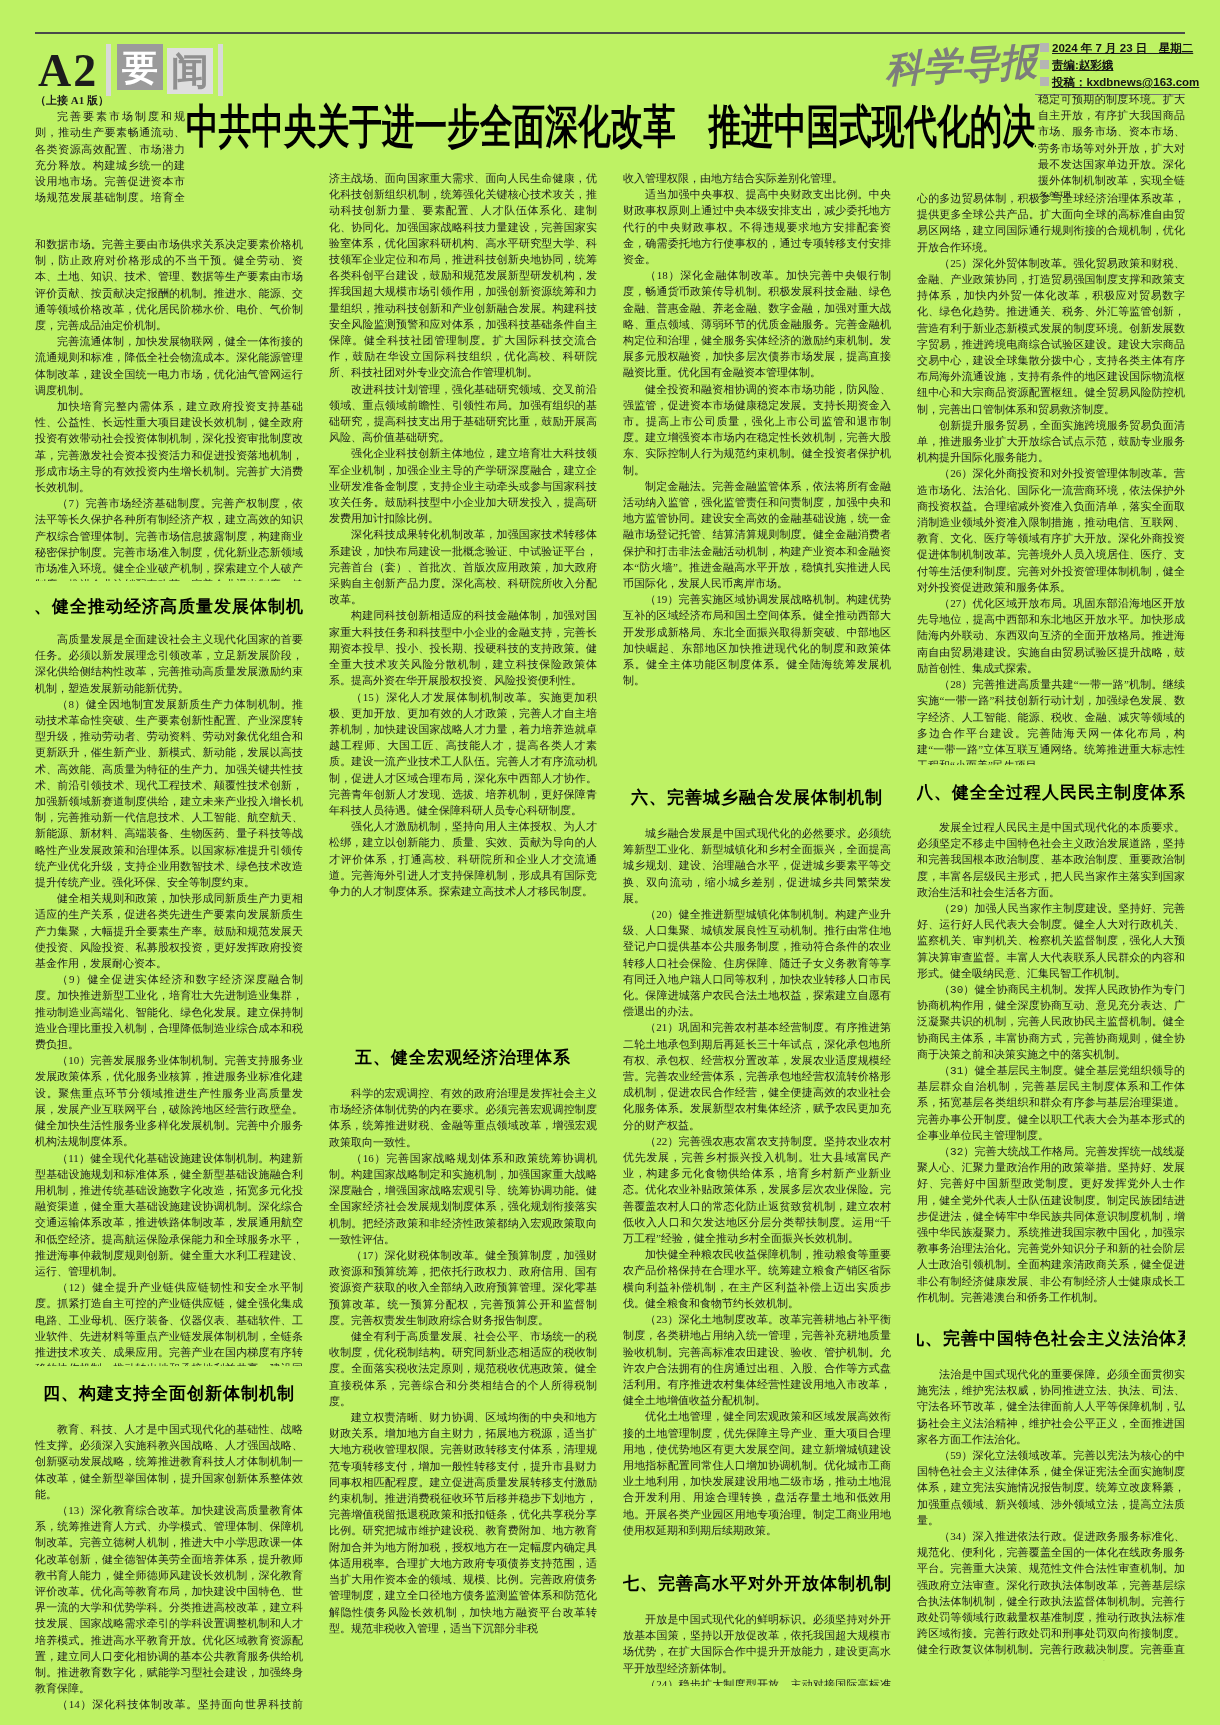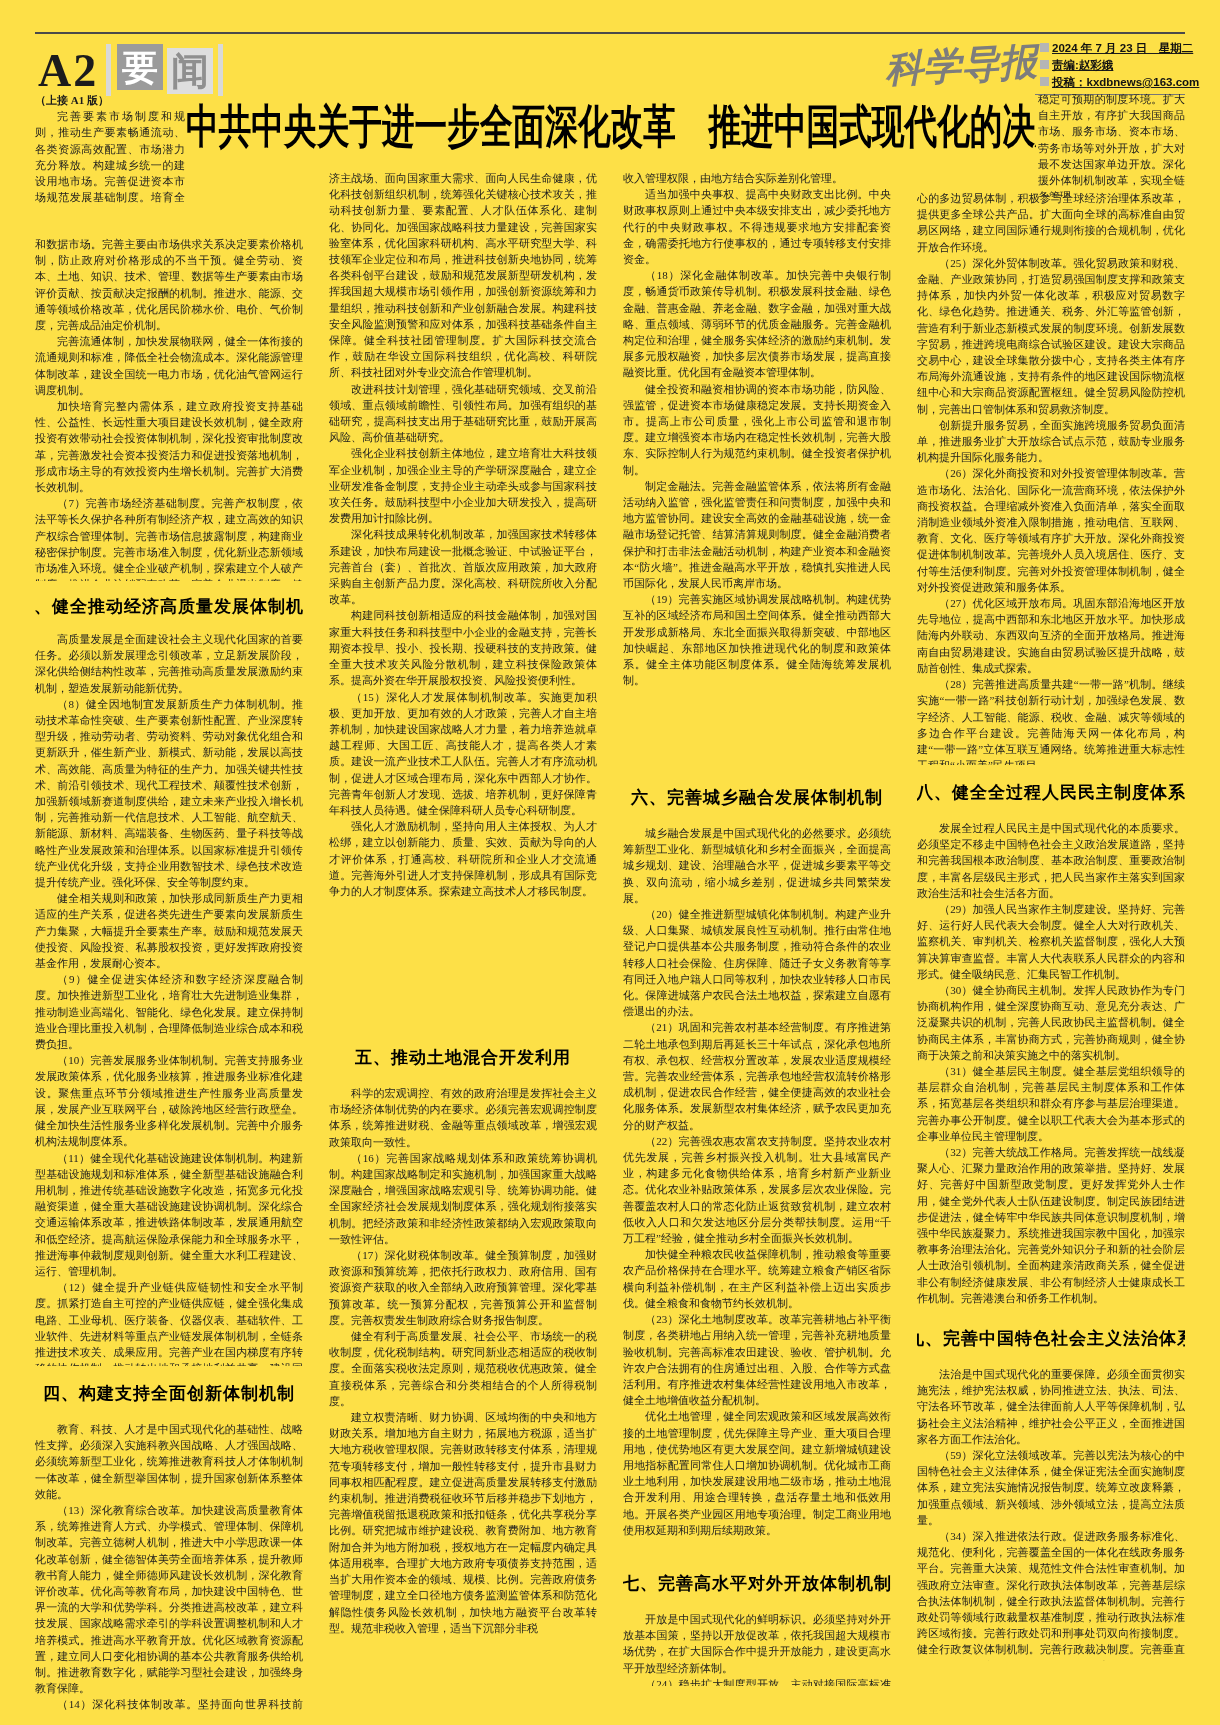--- a/index.html
+++ b/index.html
@@ -1,16 +1,16 @@
 <!DOCTYPE html>
 <html><head>
 <meta charset="utf-8">
 <style>
   html,body{margin:0;padding:0;background:#fff;}
-  #page{position:relative;width:1220px;height:1725px;background:#fde047;overflow:hidden;
+  #page{position:relative;width:1220px;height:1725px;background:#bef264;overflow:hidden;
         font-family:"Liberation Serif","DejaVu Serif",serif;color:#1c1c1c;}
   
   #toprule{position:absolute;left:35px;top:32px;width:1150px;height:2px;background:#4a4a4a;}
   #edition{position:absolute;left:38px;top:44px;font-size:46px;font-weight:bold;font-family:"Liberation Serif",serif;letter-spacing:2px;}
   .vbar{position:absolute;top:44px;width:5px;height:52px;background:#d9d9d9;}
   #vbar1{left:106px;} #vbar2{left:218px;}
   #secbox1{position:absolute;left:117px;top:44px;width:46px;height:46px;background:#9b9b9b;color:#fff;
            font-size:36px;font-weight:bold;text-align:center;line-height:48px;font-family:"Liberation Sans",sans-serif;}
   #secbox2{position:absolute;left:167px;top:48px;width:46px;height:46px;background:#dedede;color:#8f8f8f;
            font-size:38px;font-weight:bold;text-align:center;line-height:46px;font-family:"Liberation Sans",sans-serif;}
@@ -84,36 +84,36 @@
           <p class="para">高质量发展是全面建设社会主义现代化国家的首要任务。必须以新发展理念引领改革，立足新发展阶段，深化供给侧结构性改革，完善推动高质量发展激励约束机制，塑造发展新动能新优势。</p>
           <p class="para">（8）健全因地制宜发展新质生产力体制机制。推动技术革命性突破、生产要素创新性配置、产业深度转型升级，推动劳动者、劳动资料、劳动对象优化组合和更新跃升，催生新产业、新模式、新动能，发展以高技术、高效能、高质量为特征的生产力。加强关键共性技术、前沿引领技术、现代工程技术、颠覆性技术创新，加强新领域新赛道制度供给，建立未来产业投入增长机制，完善推动新一代信息技术、人工智能、航空航天、新能源、新材料、高端装备、生物医药、量子科技等战略性产业发展政策和治理体系。以国家标准提升引领传统产业优化升级，支持企业用数智技术、绿色技术改造提升传统产业。强化环保、安全等制度约束。</p>
           <p class="para">健全相关规则和政策，加快形成同新质生产力更相适应的生产关系，促进各类先进生产要素向发展新质生产力集聚，大幅提升全要素生产率。鼓励和规范发展天使投资、风险投资、私募股权投资，更好发挥政府投资基金作用，发展耐心资本。</p>
           <p class="para">（9）健全促进实体经济和数字经济深度融合制度。加快推进新型工业化，培育壮大先进制造业集群，推动制造业高端化、智能化、绿色化发展。建立保持制造业合理比重投入机制，合理降低制造业综合成本和税费负担。</p>
           <p class="para">（10）完善发展服务业体制机制。完善支持服务业发展政策体系，优化服务业核算，推进服务业标准化建设。聚焦重点环节分领域推进生产性服务业高质量发展，发展产业互联网平台，破除跨地区经营行政壁垒。健全加快生活性服务业多样化发展机制。完善中介服务机构法规制度体系。</p>
           <p class="para">（11）健全现代化基础设施建设体制机制。构建新型基础设施规划和标准体系，健全新型基础设施融合利用机制，推进传统基础设施数字化改造，拓宽多元化投融资渠道，健全重大基础设施建设协调机制。深化综合交通运输体系改革，推进铁路体制改革，发展通用航空和低空经济。提高航运保险承保能力和全球服务水平，推进海事仲裁制度规则创新。健全重大水利工程建设、运行、管理机制。</p>
           <p class="para">（12）健全提升产业链供应链韧性和安全水平制度。抓紧打造自主可控的产业链供应链，健全强化集成电路、工业母机、医疗装备、仪器仪表、基础软件、工业软件、先进材料等重点产业链发展体制机制，全链条推进技术攻关、成果应用。完善产业在国内梯度有序转移的协作机制，推动转出地和承接地利益共享。建设国家战略腹地和关键产业备份。加快完善国家储备体系，完善战略性矿产资源探产供储销统筹和衔接体系。</p>
         </div>
         <div class="sec-h" style="height: 55px;">四、构建支持全面创新体制机制</div>
         <div class="seg" style="height: 296px;">
-          <p class="para">教育、科技、人才是中国式现代化的基础性、战略性支撑。必须深入实施科教兴国战略、人才强国战略、必须统筹新型工业化，统筹推进教育科技人才体制机制一体改革，健全新型举国体制，提升国家创新体系整体效能。</p>
+          <p class="para">教育、科技、人才是中国式现代化的基础性、战略性支撑。必须深入实施科教兴国战略、人才强国战略、创新驱动发展战略，统筹推进教育科技人才体制机制一体改革，健全新型举国体制，提升国家创新体系整体效能。</p>
           <p class="para">（13）深化教育综合改革。加快建设高质量教育体系，统筹推进育人方式、办学模式、管理体制、保障机制改革。完善立德树人机制，推进大中小学思政课一体化改革创新，健全德智体美劳全面培养体系，提升教师教书育人能力，健全师德师风建设长效机制，深化教育评价改革。优化高等教育布局，加快建设中国特色、世界一流的大学和优势学科。分类推进高校改革，建立科技发展、国家战略需求牵引的学科设置调整机制和人才培养模式。推进高水平教育开放。优化区域教育资源配置，建立同人口变化相协调的基本公共教育服务供给机制。推进教育数字化，赋能学习型社会建设，加强终身教育保障。</p>
           <p class="para">（14）深化科技体制改革。坚持面向世界科技前沿、面向经</p>
         </div>
       </div>
       <div class="col">
         <div class="seg" style="height: 860px;">
           <p class="para ni">济主战场、面向国家重大需求、面向人民生命健康，优化科技创新组织机制，统筹强化关键核心技术攻关，推动科技创新力量、要素配置、人才队伍体系化、建制化、协同化。加强国家战略科技力量建设，完善国家实验室体系，优化国家科研机构、高水平研究型大学、科技领军企业定位和布局，推进科技创新央地协同，统筹各类科创平台建设，鼓励和规范发展新型研发机构，发挥我国超大规模市场引领作用，加强创新资源统筹和力量组织，推动科技创新和产业创新融合发展。构建科技安全风险监测预警和应对体系，加强科技基础条件自主保障。健全科技社团管理制度。扩大国际科技交流合作，鼓励在华设立国际科技组织，优化高校、科研院所、科技社团对外专业交流合作管理机制。</p>
           <p class="para">改进科技计划管理，强化基础研究领域、交叉前沿领域、重点领域前瞻性、引领性布局。加强有组织的基础研究，提高科技支出用于基础研究比重，鼓励开展高风险、高价值基础研究。</p>
           <p class="para">强化企业科技创新主体地位，建立培育壮大科技领军企业机制，加强企业主导的产学研深度融合，建立企业研发准备金制度，支持企业主动牵头或参与国家科技攻关任务。鼓励科技型中小企业加大研发投入，提高研发费用加计扣除比例。</p>
           <p class="para">深化科技成果转化机制改革，加强国家技术转移体系建设，加快布局建设一批概念验证、中试验证平台，完善首台（套）、首批次、首版次应用政策，加大政府采购自主创新产品力度。深化高校、科研院所收入分配改革。</p>
           <p class="para">构建同科技创新相适应的科技金融体制，加强对国家重大科技任务和科技型中小企业的金融支持，完善长期资本投早、投小、投长期、投硬科技的支持政策。健全重大技术攻关风险分散机制，建立科技保险政策体系。提高外资在华开展股权投资、风险投资便利性。</p>
           <p class="para">（15）深化人才发展体制机制改革。实施更加积极、更加开放、更加有效的人才政策，完善人才自主培养机制，加快建设国家战略人才力量，着力培养造就卓越工程师、大国工匠、高技能人才，提高各类人才素质。建设一流产业技术工人队伍。完善人才有序流动机制，促进人才区域合理布局，深化东中西部人才协作。完善青年创新人才发现、选拔、培养机制，更好保障青年科技人员待遇。健全保障科研人员专心科研制度。</p>
           <p class="para">强化人才激励机制，坚持向用人主体授权、为人才松绑，建立以创新能力、质量、实效、贡献为导向的人才评价体系，打通高校、科研院所和企业人才交流通道。完善海外引进人才支持保障机制，形成具有国际竞争力的人才制度体系。探索建立高技术人才移民制度。</p>
         </div>
-        <div class="sec-h" style="height: 55px;">五、推动土地混合开发利用</div>
+        <div class="sec-h" style="height: 55px;">五、健全宏观经济治理体系</div>
         <div class="seg" style="height: 601px;">
           <p class="para">科学的宏观调控、有效的政府治理是发挥社会主义市场经济体制优势的内在要求。必须完善宏观调控制度体系，统筹推进财税、金融等重点领域改革，增强宏观政策取向一致性。</p>
           <p class="para">（16）完善国家战略规划体系和政策统筹协调机制。构建国家战略制定和实施机制，加强国家重大战略深度融合，增强国家战略宏观引导、统筹协调功能。健全国家经济社会发展规划制度体系，强化规划衔接落实机制。把经济政策和非经济性政策都纳入宏观政策取向一致性评估。</p>
           <p class="para">（17）深化财税体制改革。健全预算制度，加强财政资源和预算统筹，把依托行政权力、政府信用、国有资源资产获取的收入全部纳入政府预算管理。深化零基预算改革。统一预算分配权，完善预算公开和监督制度。完善权责发生制政府综合财务报告制度。</p>
           <p class="para">健全有利于高质量发展、社会公平、市场统一的税收制度，优化税制结构。研究同新业态相适应的税收制度。全面落实税收法定原则，规范税收优惠政策。健全直接税体系，完善综合和分类相结合的个人所得税制度。</p>
           <p class="para">建立权责清晰、财力协调、区域均衡的中央和地方财政关系。增加地方自主财力，拓展地方税源，适当扩大地方税收管理权限。完善财政转移支付体系，清理规范专项转移支付，增加一般性转移支付，提升市县财力同事权相匹配程度。建立促进高质量发展转移支付激励约束机制。推进消费税征收环节后移并稳步下划地方，完善增值税留抵退税政策和抵扣链条，优化共享税分享比例。研究把城市维护建设税、教育费附加、地方教育附加合并为地方附加税，授权地方在一定幅度内确定具体适用税率。合理扩大地方政府专项债券支持范围，适当扩大用作资本金的领域、规模、比例。完善政府债务管理制度，建立全口径地方债务监测监管体系和防范化解隐性债务风险长效机制，加快地方融资平台改革转型。规范非税收入管理，适当下沉部分非税</p>
         </div>
       </div>
       <div class="col">
         <div class="seg" style="height: 600px;">
@@ -143,21 +143,21 @@
       <div class="col" style="padding-top: 20px;">
         <div class="seg" style="height: 575px;">
           <p class="para ni">心的多边贸易体制，积极参与全球经济治理体系改革，提供更多全球公共产品。扩大面向全球的高标准自由贸易区网络，建立同国际通行规则衔接的合规机制，优化开放合作环境。</p>
           <p class="para">（25）深化外贸体制改革。强化贸易政策和财税、金融、产业政策协同，打造贸易强国制度支撑和政策支持体系，加快内外贸一体化改革，积极应对贸易数字化、绿色化趋势。推进通关、税务、外汇等监管创新，营造有利于新业态新模式发展的制度环境。创新发展数字贸易，推进跨境电商综合试验区建设。建设大宗商品交易中心，建设全球集散分拨中心，支持各类主体有序布局海外流通设施，支持有条件的地区建设国际物流枢纽中心和大宗商品资源配置枢纽。健全贸易风险防控机制，完善出口管制体系和贸易救济制度。</p>
           <p class="para">创新提升服务贸易，全面实施跨境服务贸易负面清单，推进服务业扩大开放综合试点示范，鼓励专业服务机构提升国际化服务能力。</p>
           <p class="para">（26）深化外商投资和对外投资管理体制改革。营造市场化、法治化、国际化一流营商环境，依法保护外商投资权益。合理缩减外资准入负面清单，落实全面取消制造业领域外资准入限制措施，推动电信、互联网、教育、文化、医疗等领域有序扩大开放。深化外商投资促进体制机制改革。完善境外人员入境居住、医疗、支付等生活便利制度。完善对外投资管理体制机制，健全对外投资促进政策和服务体系。</p>
           <p class="para">（27）优化区域开放布局。巩固东部沿海地区开放先导地位，提高中西部和东北地区开放水平。加快形成陆海内外联动、东西双向互济的全面开放格局。推进海南自由贸易港建设。实施自由贸易试验区提升战略，鼓励首创性、集成式探索。</p>
           <p class="para">（28）完善推进高质量共建“一带一路”机制。继续实施“一带一路”科技创新行动计划，加强绿色发展、数字经济、人工智能、能源、税收、金融、减灾等领域的多边合作平台建设。完善陆海天网一体化布局，构建“一带一路”立体互联互通网络。统筹推进重大标志性工程和“小而美”民生项目。</p>
         </div>
         <div class="sec-h" style="height: 55px;">八、健全全过程人民民主制度体系</div>
-        <div class="seg" style="height: 491px;">
+        <div class="seg" style="height: 491px; font-family: Liberation Mono, monospace;">
           <p class="para">发展全过程人民民主是中国式现代化的本质要求。必须坚定不移走中国特色社会主义政治发展道路，坚持和完善我国根本政治制度、基本政治制度、重要政治制度，丰富各层级民主形式，把人民当家作主落实到国家政治生活和社会生活各方面。</p>
           <p class="para">（29）加强人民当家作主制度建设。坚持好、完善好、运行好人民代表大会制度。健全人大对行政机关、监察机关、审判机关、检察机关监督制度，强化人大预算决算审查监督。丰富人大代表联系人民群众的内容和形式。健全吸纳民意、汇集民智工作机制。</p>
           <p class="para">（30）健全协商民主机制。发挥人民政协作为专门协商机构作用，健全深度协商互动、意见充分表达、广泛凝聚共识的机制，完善人民政协民主监督机制。健全协商民主体系，丰富协商方式，完善协商规则，健全协商于决策之前和决策实施之中的落实机制。</p>
           <p class="para">（31）健全基层民主制度。健全基层党组织领导的基层群众自治机制，完善基层民主制度体系和工作体系，拓宽基层各类组织和群众有序参与基层治理渠道。完善办事公开制度。健全以职工代表大会为基本形式的企事业单位民主管理制度。</p>
           <p class="para">（32）完善大统战工作格局。完善发挥统一战线凝聚人心、汇聚力量政治作用的政策举措。坚持好、发展好、完善好中国新型政党制度。更好发挥党外人士作用，健全党外代表人士队伍建设制度。制定民族团结进步促进法，健全铸牢中华民族共同体意识制度机制，增强中华民族凝聚力。系统推进我国宗教中国化，加强宗教事务治理法治化。完善党外知识分子和新的社会阶层人士政治引领机制。全面构建亲清政商关系，健全促进非公有制经济健康发展、非公有制经济人士健康成长工作机制。完善港澳台和侨务工作机制。</p>
         </div>
         <div class="sec-h" style="height: 55px;">九、完善中国特色社会主义法治体系</div>
         <div class="seg" style="height: 295px;">
           <p class="para">法治是中国式现代化的重要保障。必须全面贯彻实施宪法，维护宪法权威，协同推进立法、执法、司法、守法各环节改革，健全法律面前人人平等保障机制，弘扬社会主义法治精神，维护社会公平正义，全面推进国家各方面工作法治化。</p>
           <p class="para">（59）深化立法领域改革。完善以宪法为核心的中国特色社会主义法律体系，健全保证宪法全面实施制度体系，建立宪法实施情况报告制度。统筹立改废释纂，加强重点领域、新兴领域、涉外领域立法，提高立法质量。</p>

